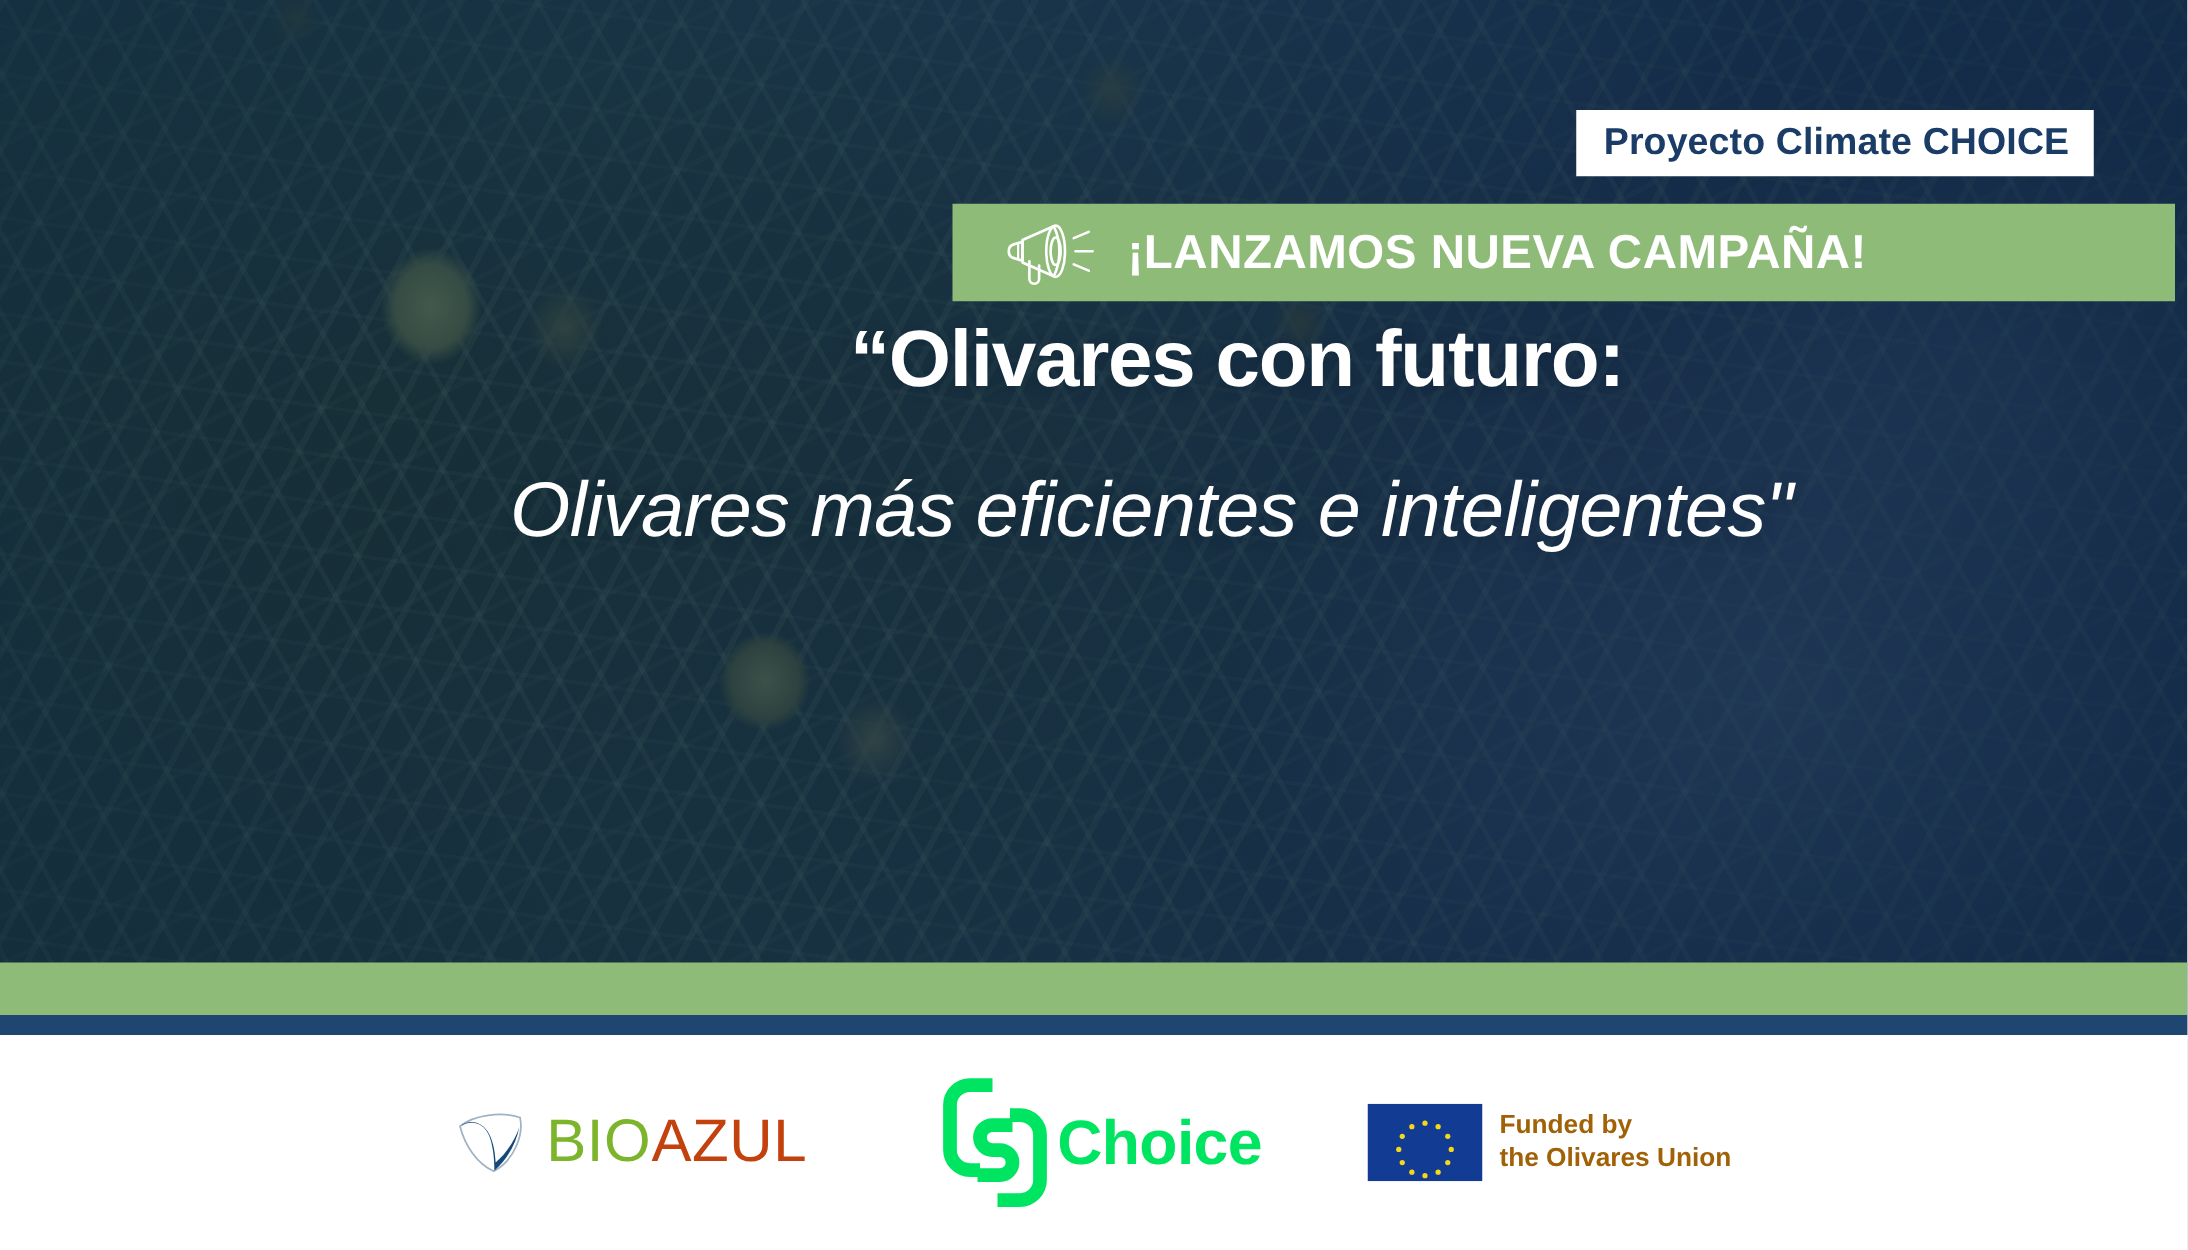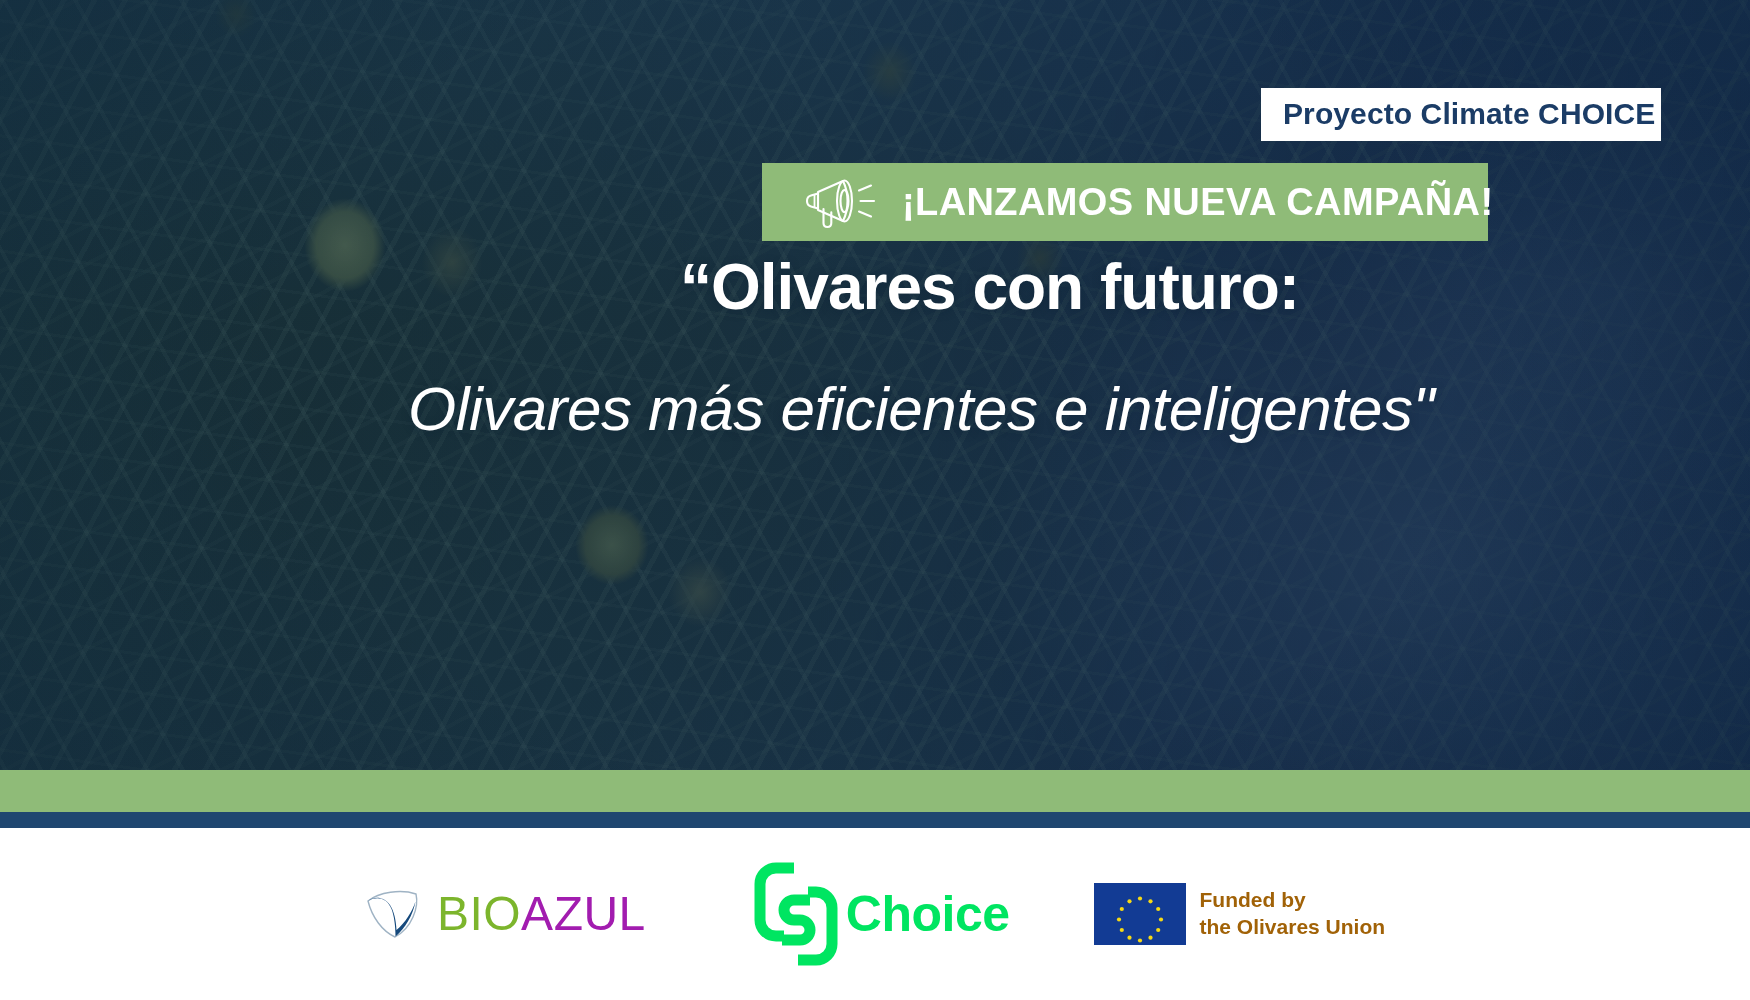--- a/index.html
+++ b/index.html
@@ -58,32 +58,32 @@
   }
   .hero-vignette{
     position:absolute;inset:0;
     background:radial-gradient(ellipse 1300px 900px at 50% 45%, rgba(0,0,0,0) 45%, rgba(8,28,48,.40) 100%);
   }
 
   
   .project-chip{
     position:absolute;left:1261px;top:88px;
     background:#ffffff;
-    padding:11px 6px 12px 22px;
+    padding:11px 20px 12px 22px;
     color:#1b3c66;
     font-size:30px;font-weight:bold;
     letter-spacing:.1px;
     line-height:1;
     white-space:nowrap;
   }
 
   
   .campaign-strip{
     position:absolute;left:762px;top:163px;
-    width:726px;height:78px;
+    width:978px;height:78px;
     background:#8FBB78;
     display:flex;align-items:center;
     gap:22px;
     padding-left:34px;
     box-sizing:border-box;
   }
   .megaphone-icon{width:84px;height:58px;flex:0 0 auto;display:block;}
   .campaign-text{
     color:#ffffff;
     font-size:38px;font-weight:bold;
@@ -130,21 +130,21 @@
     background:#ffffff;
     display:flex;align-items:center;justify-content:center;
     gap:0;
   }
   .logo-row{display:flex;align-items:center;}
 
   .logo-bioazul{display:flex;align-items:center;gap:14px;margin-right:108px;}
   .bioazul-mark{width:58px;height:54px;display:block;}
   .bioazul-word{font-size:48px;font-weight:normal;letter-spacing:.5px;line-height:1;}
   .bioazul-word .bio{color:#7CB52C;margin-top:45px;}
-  .bioazul-word .azul{color:#a21caf;}
+  .bioazul-word .azul{color:#c2410c;}
 
   .logo-choice{display:flex;align-items:center;gap:8px;margin-right:84px;}
   .choice-mark{width:84px;height:104px;display:block;}
   .choice-word{
     color:#00E561;font-size:50px;font-weight:bold;letter-spacing:-.5px;line-height:1;
   }
 
   .logo-eu{display:flex;align-items:center;gap:14px;}
   .eu-flag{width:92px;height:62px;display:block;}
   .eu-text{

